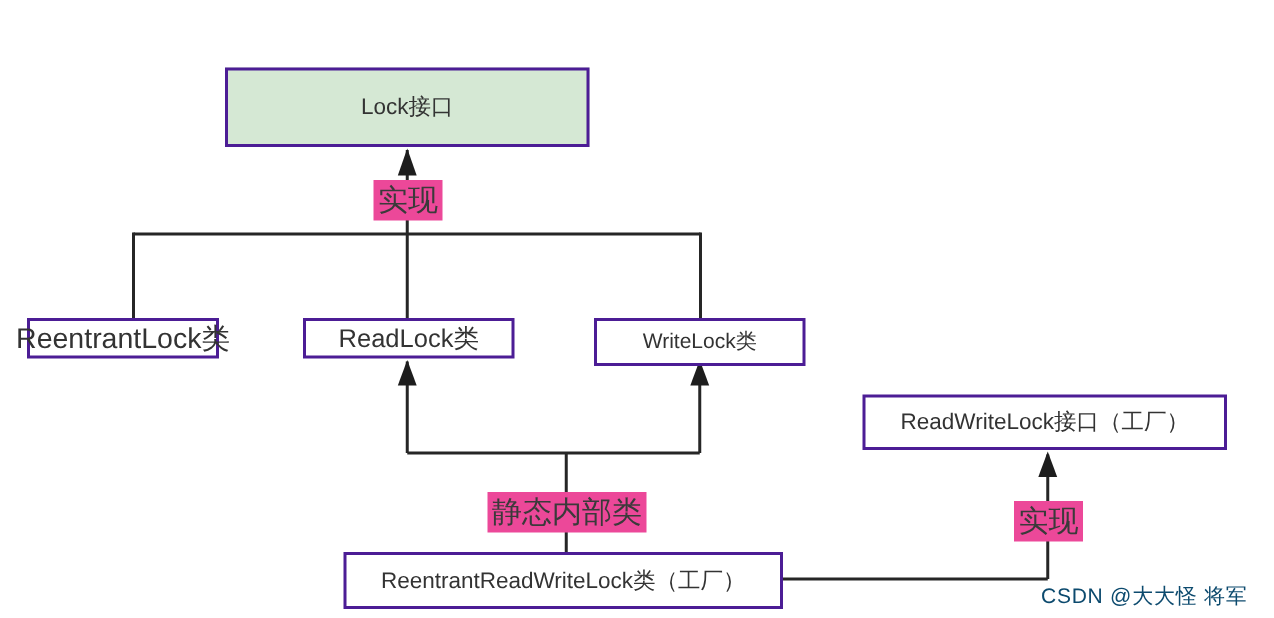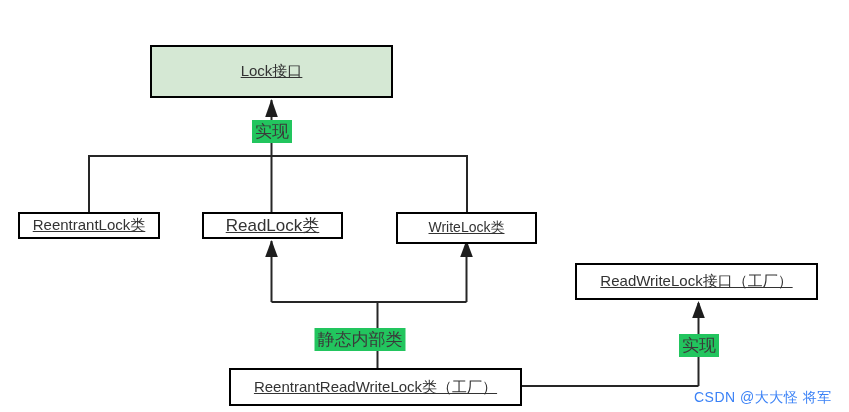--- a/index.html
+++ b/index.html
@@ -22,54 +22,53 @@
     z-index: 1;
   }
   .node {
     position: absolute;
     z-index: 3;
     display: flex;
     align-items: center;
     justify-content: center;
     box-sizing: border-box;
     background: #ffffff;
-    border: 2px solid #000000;
+    border: 2px solid #4c1d95;
     color: #333333;
     font-size: 15px;
     white-space: nowrap;
-    text-decoration: underline;
   }
   .node-interface {
     background: #d5e8d4;
   }
   .node-lock          { left: 150px; top: 45px;  width: 243px; height: 53px; }
-  .node-reentrant     { left: 18px;  top: 212px; width: 142px; height: 27px; font-size: 15px; }
+  .node-reentrant     { left: 18px;  top: 212px; width: 128px; height: 27px; font-size: 19px; }
   .node-readlock      { left: 202px; top: 212px; width: 141px; height: 27px; font-size: 17px; }
   .node-writelock     { left: 396px; top: 212px; width: 141px; height: 32px; font-size: 14px; }
   .node-rw-interface  { left: 575px; top: 263px; width: 243px; height: 37px; }
   .node-rrw-class     { left: 229px; top: 368px; width: 293px; height: 38px; }
   .edge-label {
     position: absolute;
     z-index: 2;
     transform: translateX(-50%);
-    background: #22c55e;
+    background: #ec4899;
     padding: 0 3px;
     color: #3a3a3a;
-    font-size: 17px;
+    font-size: 20px;
     white-space: nowrap;
   }
   .label-implements-top   { left: 272px; top: 120px; }
-  .label-static-inner     { left: 360px; top: 328px; }
+  .label-static-inner     { left: 378px; top: 328px; }
   .label-implements-right { left: 699px; top: 334px; }
   .watermark {
     position: absolute;
     z-index: 4;
     left: 694px;
     top: 389px;
-    color: #3b82f6;
+    color: #0c4a6e;
     font-size: 14px;
     white-space: nowrap;
     letter-spacing: 0.5px;
   }
 </style>
 </head>
 <body>
 
 <div class="canvas">
 

